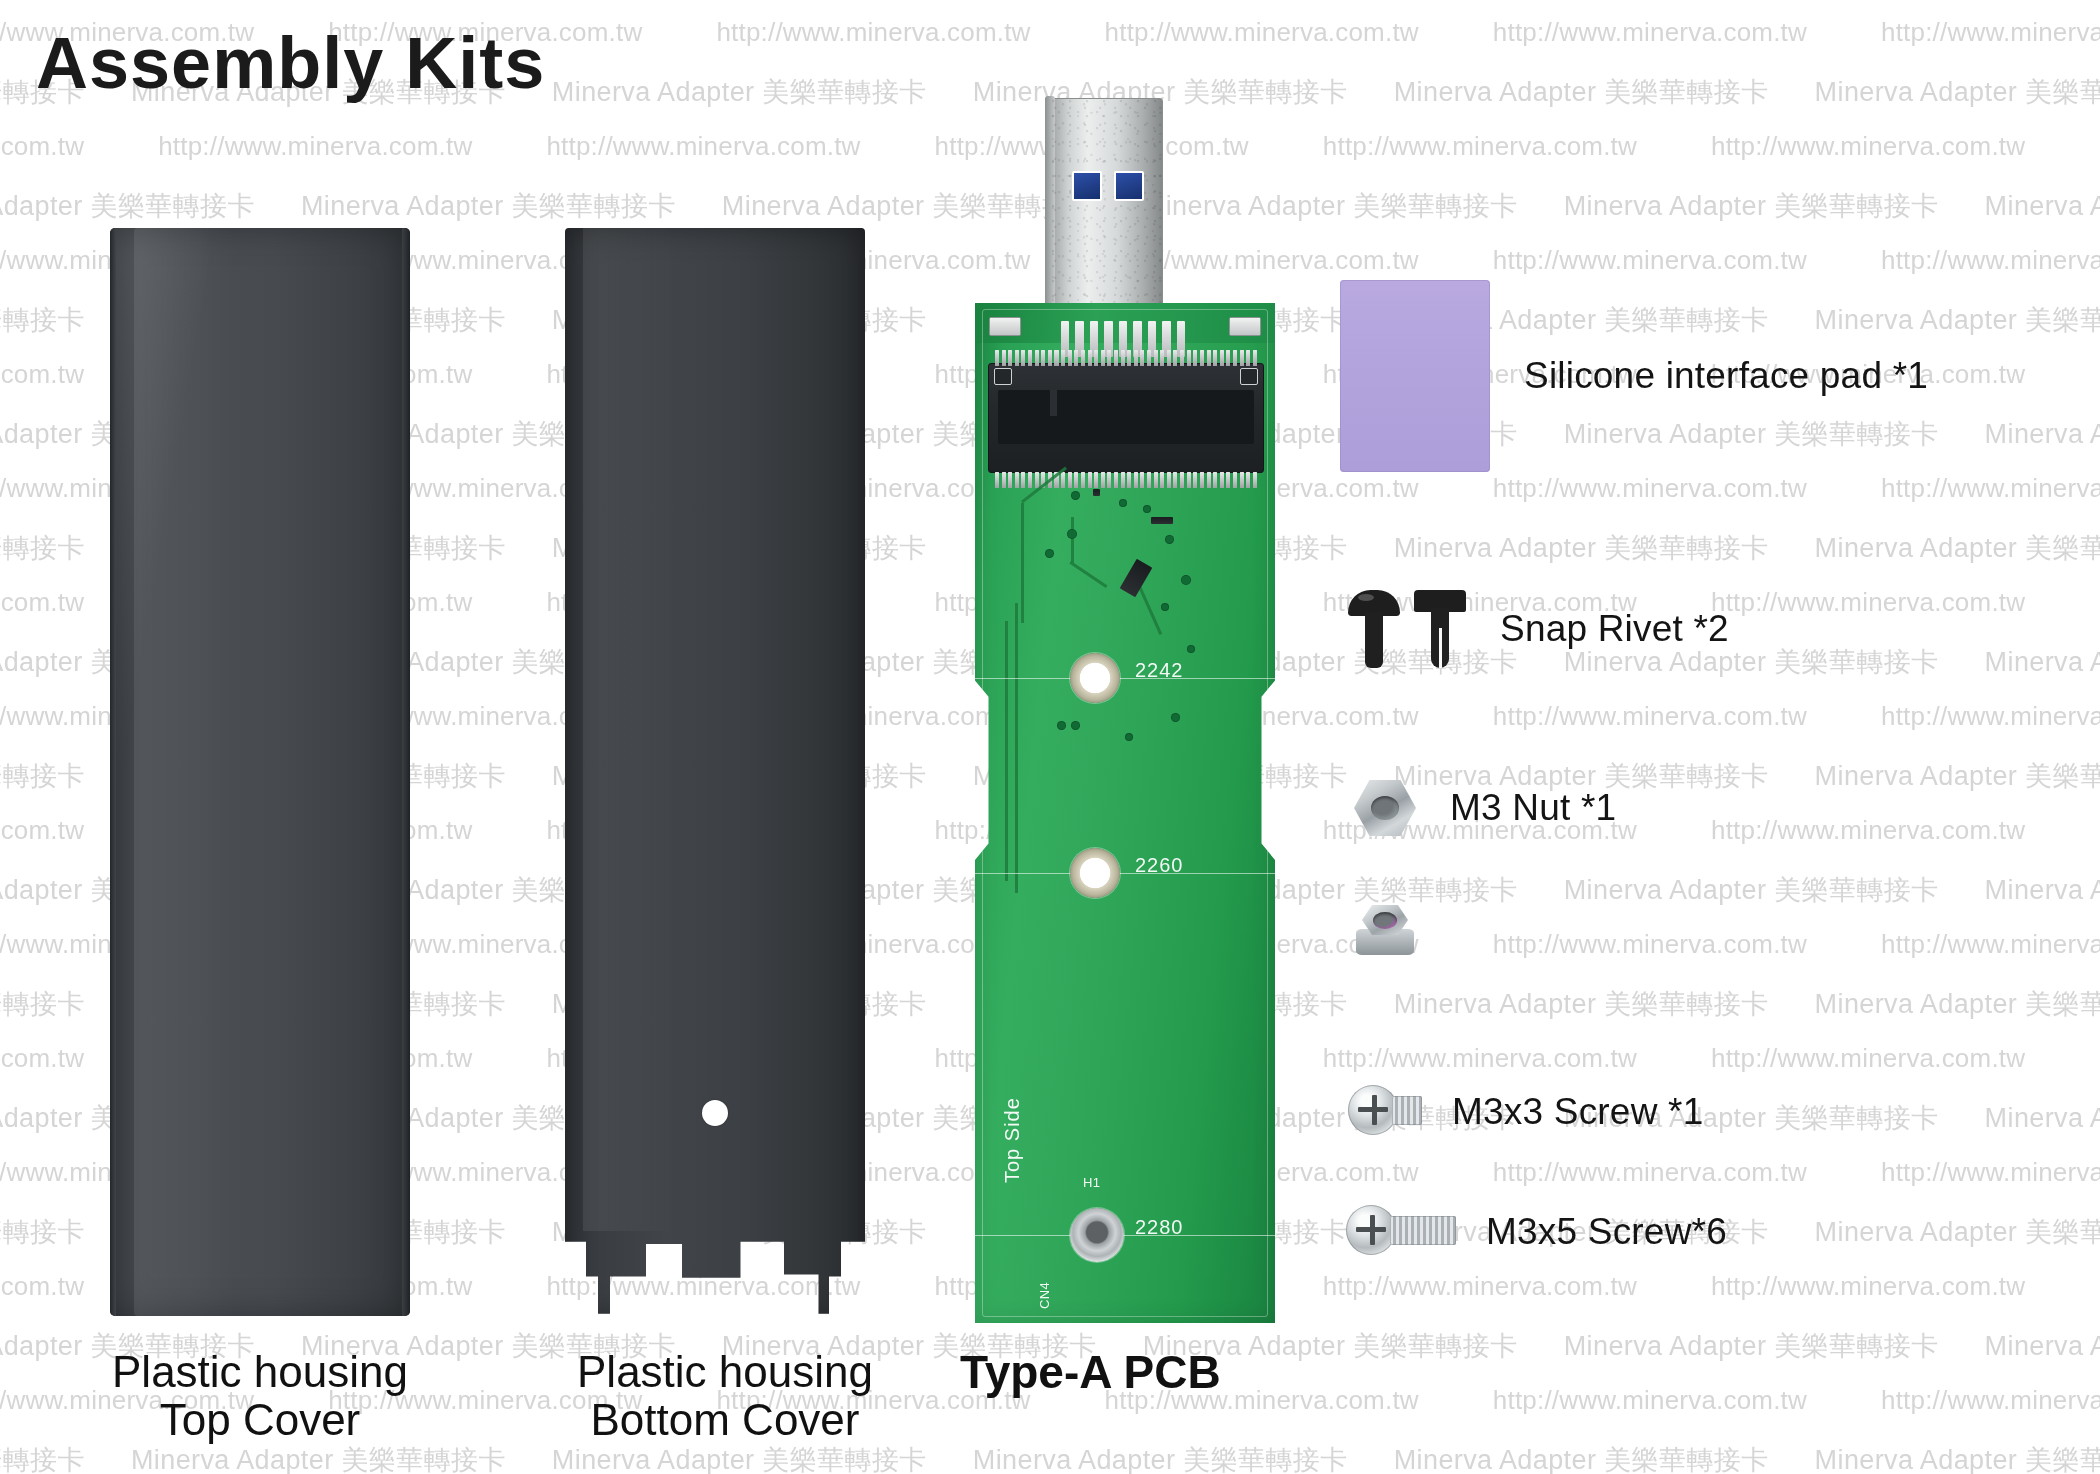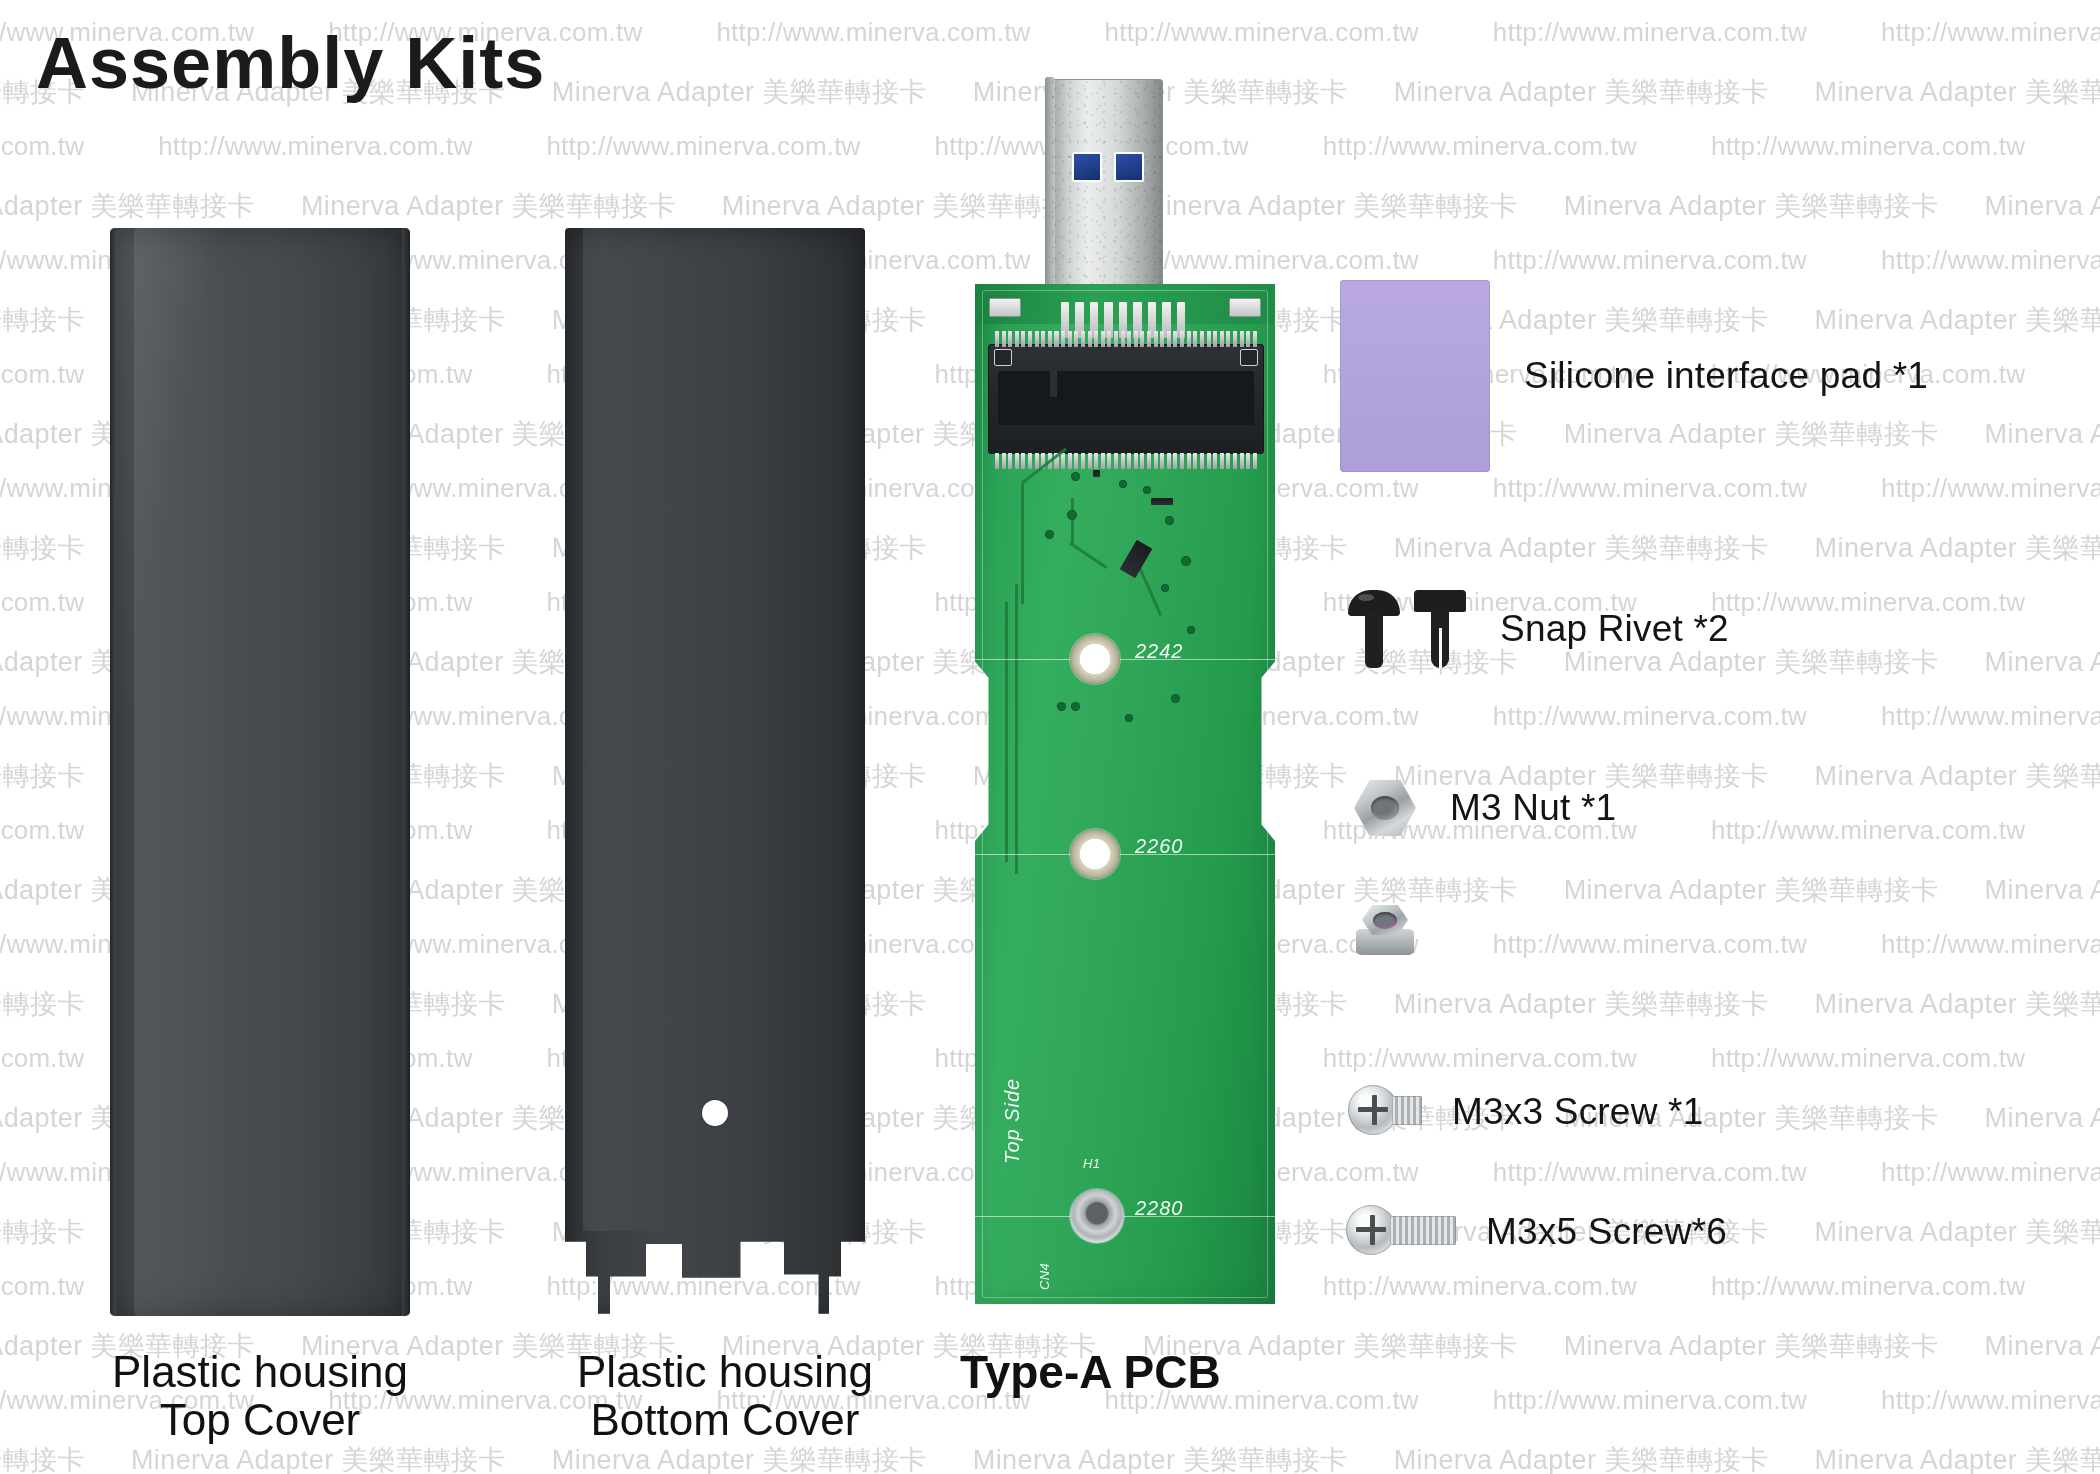--- a/index.html
+++ b/index.html
@@ -82,21 +82,21 @@
     position:absolute;left:6%;top:0;width:30%;height:92%;
     background:linear-gradient(90deg, rgba(255,255,255,.075), rgba(255,255,255,0));
   }
   #bottom-cover .vent-hole{
     position:absolute;left:50%;top:80.0%;width:26px;height:26px;margin-left:-13px;
     background:#ffffff;border-radius:50%;
     box-shadow:0 0 2px rgba(0,0,0,.35);
   }
 
   
-  #pcb-group{position:absolute;left:975px;top:79px;width:300px;height:1230px;z-index:10;font-style:italic;}
+  #pcb-group{position:absolute;left:975px;top:98px;width:300px;height:1230px;z-index:10;}
 
   .usb-plug{
     position:absolute;left:74px;top:0;width:112px;height:230px;
     background:linear-gradient(90deg,#9b9e9f 0%,#cfd2d3 16%,#eceeee 34%,#d6d9da 60%,#a9acad 84%,#86898a 100%);
     border:1px solid #8a8d8e;border-radius:3px 3px 2px 2px;
   }
   .usb-plug .grain{
     position:absolute;inset:0;border-radius:2px;opacity:.55;
     background-image:
       radial-gradient(circle at 18% 14%, rgba(0,0,0,.18) 0 1px, transparent 1.6px),

